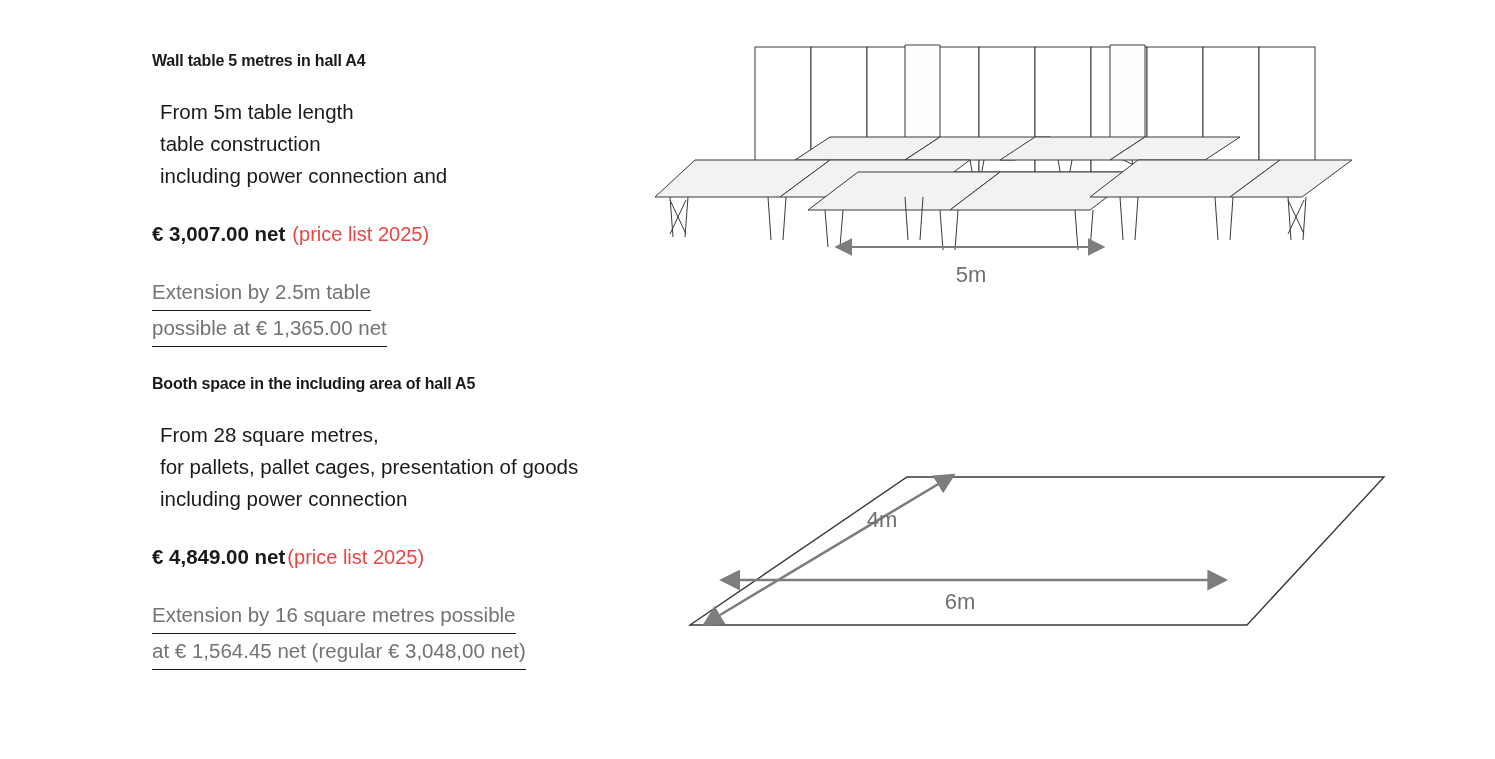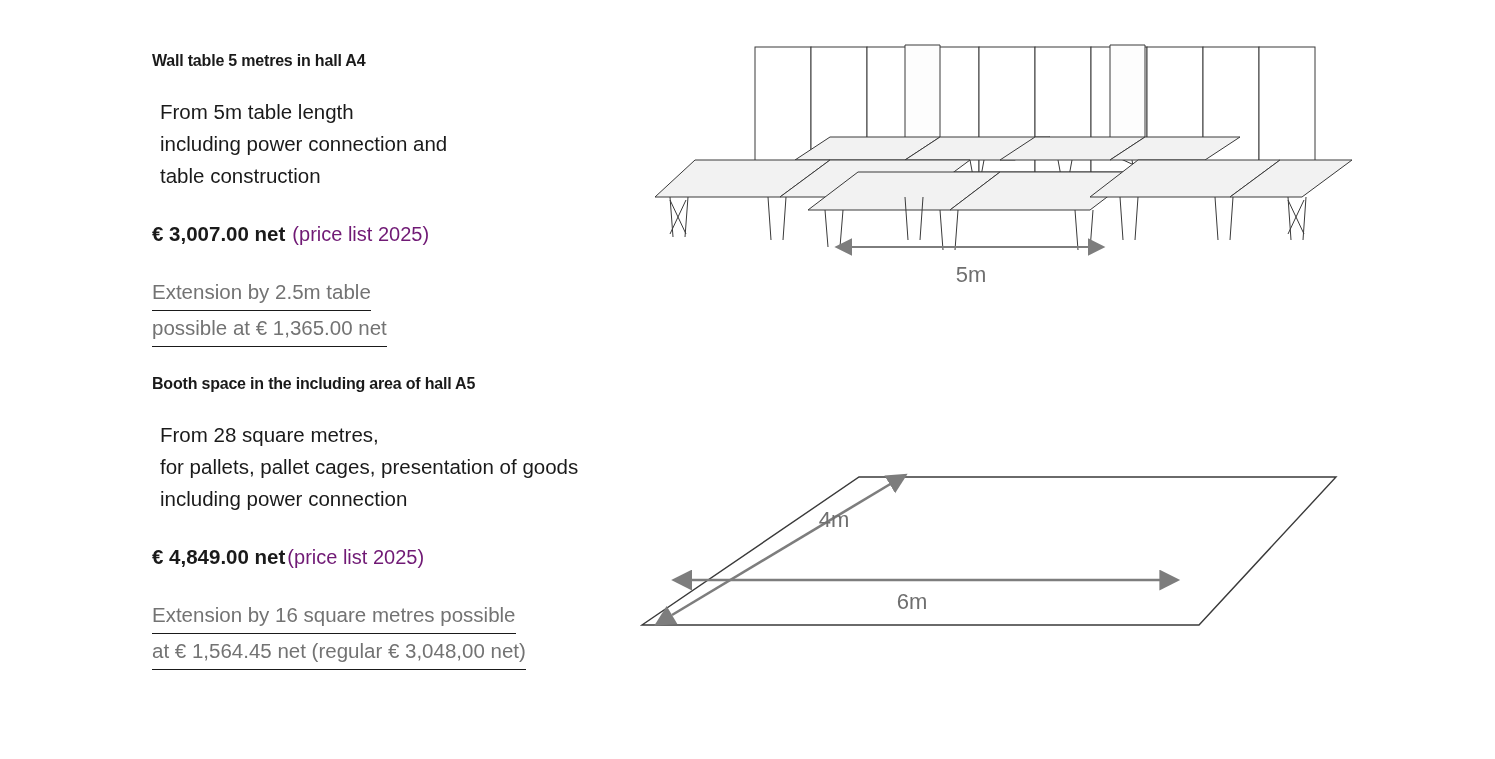--- a/index.html
+++ b/index.html
@@ -54,21 +54,21 @@
     line-height: 28px;
     margin: 0 0 27px 0;
     white-space: nowrap;
   }
   .price-amount {
     font-weight: bold;
     font-size: 20.5px;
   }
   .price-note {
     font-size: 20px;
-    color: #701a75;
+    color: #ef4444;
   }
   #wall-price-note { margin-left: 7px; }
   #booth-price-note { margin-left: 2px; }
 
   .extension {
     font-size: 20.5px;
     line-height: 33px;
     color: #737373;
   }
   .extension span {
@@ -79,43 +79,43 @@
   }
 
   .figure {
     position: absolute;
   }
   #figure-wall-table {
     left: 640px;
     top: -10px;
   }
   #figure-booth-space {
-    left: 624px;
+    left: 672px;
     top: 50px;
   }
 
   svg { display: block; }
   .dim-text {
     font-family: "Liberation Sans", sans-serif;
     fill: #6f6f6f;
     font-size: 22px;
   }
 </style>
 </head>
 <body>
 
 <div class="section" id="section-wall-table">
 
   <div class="text-col">
     <h2 class="section-title">Wall table 5 metres in hall A4</h2>
 
     <div class="desc">
       <div>From 5m table length</div>
+      <div>table construction</div>
       <div>including power connection and</div>
-      <div>table construction</div>
     </div>
 
     <div class="price-line">
       <span class="price-amount">€ 3,007.00 net</span><span class="price-note" id="wall-price-note">(price list 2025)</span>
     </div>
 
     <div class="extension">
       <span>Extension by 2.5m table</span><br>
       <span>possible at € 1,365.00 net</span>
     </div>

